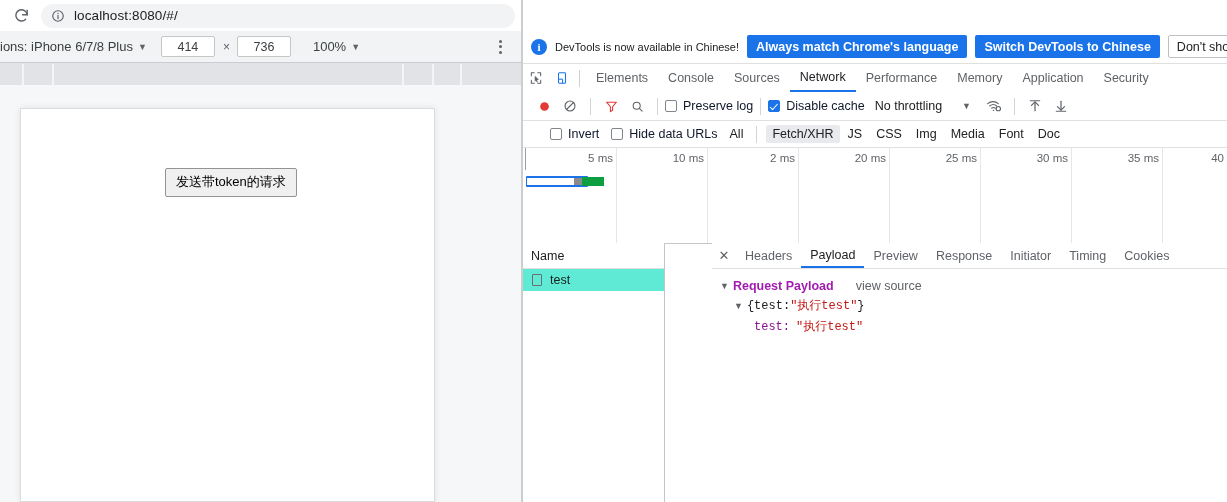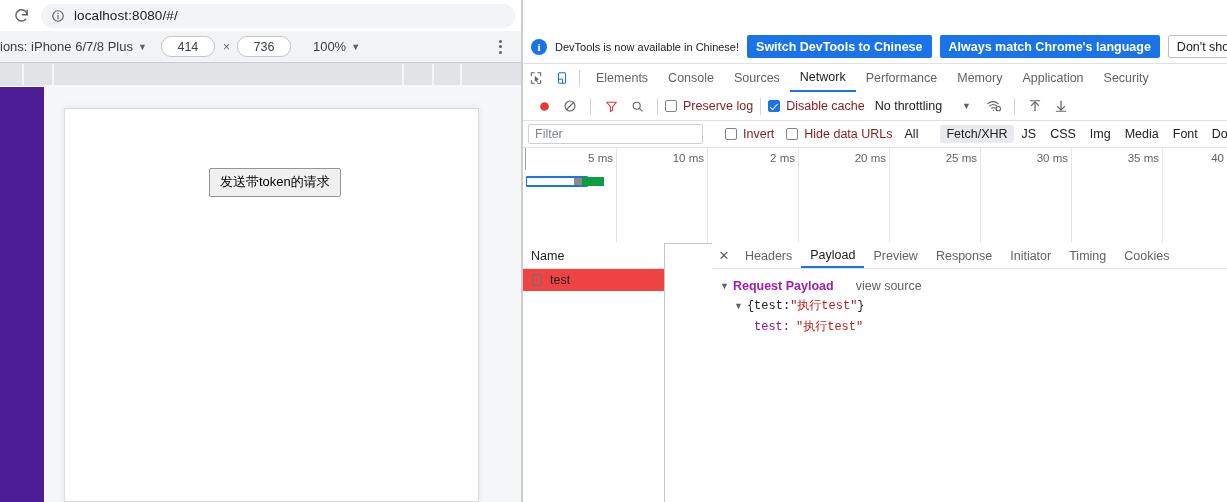--- a/index.html
+++ b/index.html
@@ -16,21 +16,21 @@
     color: #202124;
     position: relative;
   }
 
   
   #browser-pane {
     position: absolute;
     left: 0; top: 0;
     width: 521px;
     height: 502px;
-    background: #4c1d95;
+    background: #eab308;
     overflow: hidden;
   }
 
   
   #omnibox-row {
     position: absolute;
     left: 0; top: 0;
     width: 521px; height: 31px;
     background: #ffffff;
     border-bottom: 1px solid #dfe1e5;
@@ -79,21 +79,21 @@
     white-space: nowrap;
     cursor: pointer;
     display: flex; align-items: center; gap: 5px;
   }
   .caret { font-size: 9px; color: #5f6368; }
   .dim-input {
     width: 52px; height: 19px;
     margin-left: 14px;
     border: 1px solid #c4c7c5;
     background: #ffffff;
-    border-radius: 10px;
+    border-radius: 2px;
     font-size: 12.5px;
     color: #3c4043;
     text-align: center;
     font-family: "Liberation Sans", sans-serif;
     padding: 0;
   }
   #dim-x { margin: 0 7px 0 8px; color: #5f6368; font-size: 12px; }
   #zoom-select {
     margin-left: 22px;
     font-size: 13px;
@@ -130,21 +130,20 @@
     width: 2px; height: 21px;
     background: #f4f5f6;
   }
 
   
   #page-area {
     position: absolute;
     left: 0; top: 85px;
     width: 521px; height: 417px;
     background: #f6f7f8;
-    margin-left: 44px;
   }
   #device-frame {
     position: absolute;
     left: 20px; top: 23px;
     width: 415px; height: 394px;
     background: #ffffff;
     border: 1px solid #dadce0;
     box-shadow: 0 0 7px rgba(0,0,0,0.09);
     box-sizing: border-box;
   }
@@ -286,21 +285,21 @@
     padding-left: 8px;
     box-sizing: border-box;
   }
   .tb-sep {
     width: 1px; height: 17px;
     background: #d4d4d4;
     margin: 0 7px;
   }
   .cb-label {
     display: flex; align-items: center;
-    font-size: 12.5px; color: #7f1d1d;
+    font-size: 12.5px; color: #0f172a;
     cursor: pointer; white-space: nowrap;
   }
   .cb-box {
     width: 12px; height: 12px;
     border: 1px solid #80868b;
     border-radius: 2px;
     margin-right: 6px;
     background: #ffffff;
     box-sizing: border-box;
     flex: 0 0 auto;
@@ -446,21 +445,21 @@
   }
   .req-row {
     height: 22px;
     display: flex; align-items: center;
     padding-left: 9px;
     font-size: 12.5px;
     color: #202124;
     cursor: pointer;
     box-sizing: border-box;
   }
-  .req-row.selected { background: #ef4444; }
+  .req-row.selected { background: #5eead4; }
   .doc-icon {
     width: 10px; height: 12px;
     border: 1.4px solid #6e6e6e;
     border-radius: 1px;
     margin-right: 8px;
     flex: 0 0 auto;
     box-sizing: border-box;
   }
 
   #detail-col {
@@ -600,22 +599,22 @@
 
 <div id="pane-divider"></div>
 
 <div id="devtools">
 
   <div id="devtools-topstrip"></div>
 
   <div id="infobar">
     <div id="infobar-icon">i</div>
     <span id="infobar-text">DevTools is now available in Chinese!</span>
+    <div class="infobar-btn primary">Always match Chrome's language</div>
     <div class="infobar-btn primary">Switch DevTools to Chinese</div>
-    <div class="infobar-btn primary">Always match Chrome's language</div>
     <div class="infobar-btn secondary">Don't sho</div>
   </div>
 
   <div id="dt-tabbar">
     <div class="dt-icon-btn">
       <svg width="14" height="14" viewBox="0 0 24 24" fill="none" stroke="#5f6368" stroke-width="1.8">
         <path d="M4 3 h5 M4 3 v5 M20 3 h-5 M20 3 v5 M4 21 h5 M4 21 v-5 M20 21 h-5 M20 21 v-5" stroke-linecap="round"></path>
         <path d="M10 8 L17 15 L13.6 15.4 L15.4 19 L13.6 19.8 L11.9 16.2 L9.7 18.4 Z" fill="#5f6368" stroke="none"></path>
       </svg>
     </div>
@@ -693,21 +692,20 @@
     <div class="dt-icon-btn">
       <svg width="14" height="14" viewBox="0 0 24 24" fill="none" stroke="#5f6368" stroke-width="2.1" stroke-linecap="round">
         <line x1="12" y1="4" x2="12" y2="18"></line>
           <path d="M6 13 L12 19 L18 13"></path>
           <line x1="4" y1="21" x2="20" y2="21"></line>
       </svg>
     </div>
   </div>
 
   <div id="filter-row">
-    <input id="filter-input" placeholder="Filter" style="">
     <label class="cb-label" style="margin-left:22px">
       <span class="cb-box"></span>
       <span>Invert</span>
     </label>
     <label class="cb-label" style="margin-left:12px">
       <span class="cb-box"></span>
       <span>Hide data URLs</span>
     </label>
     <span class="ftype" style="margin-left:6px">All</span>
     <span class="tb-sep"></span>

